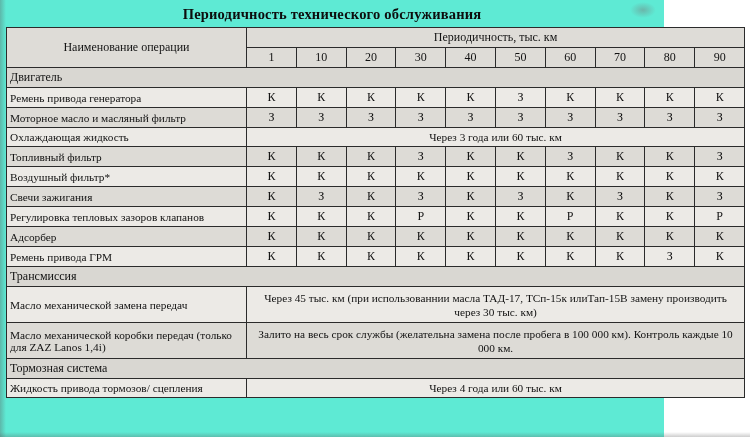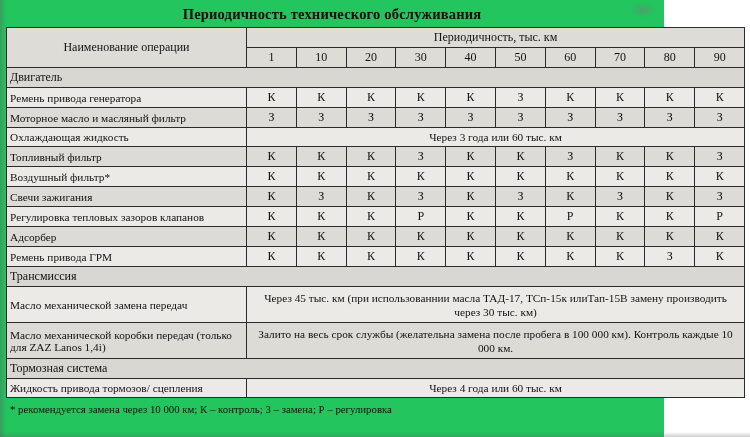--- a/index.html
+++ b/index.html
@@ -11,21 +11,21 @@
     width: 750px;
     height: 437px;
     font-family: "Liberation Serif", serif;
     color: #121212;
     overflow: hidden;
   }
   .page {
     position: relative;
     width: 664px;
     height: 437px;
-    background: #22c55e;
+    background: #5eead4;
     box-sizing: border-box;
     padding: 4px 6px 4px 6px;
   }
   .doc-title {
     text-align: center;
     font-weight: bold;
     font-size: 14.5px;
     letter-spacing: 0.2px;
     padding: 2px 0 4px 0;
     color: #0d0d0d;
@@ -285,15 +285,14 @@
         <td class="section" colspan="11">Тормозная система</td>
       </tr>
 
       <tr class="rowA">
         <td class="op-col">Жидкость привода тормозов/ сцепления</td>
         <td class="spanrow" colspan="10">Через 4 года или 60 тыс. км</td>
       </tr>
     </tbody>
   </table>
 
-  <div class="footnote">* рекомендуется замена через 10 000 км; К – контроль; З – замена; Р – регулировка</div>
   <div class="noise-bottom"></div>
 </div>
 
 </body></html>

